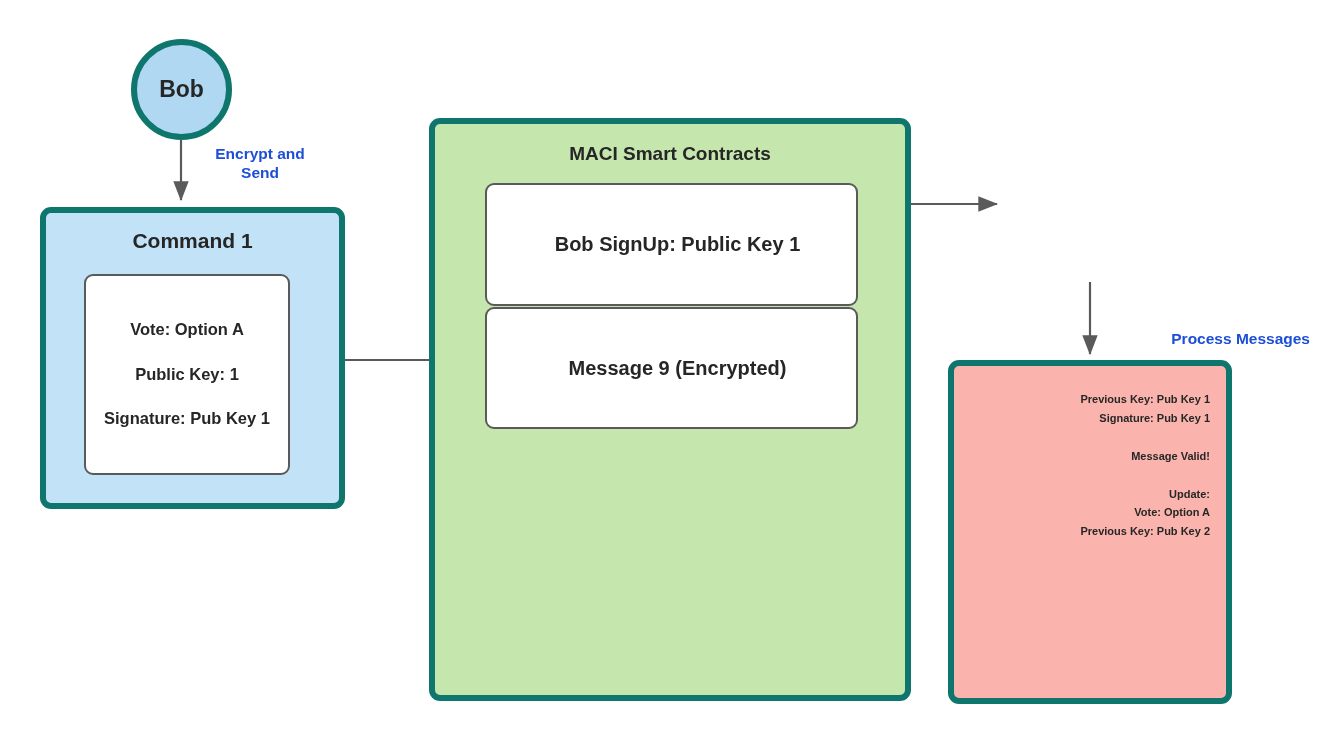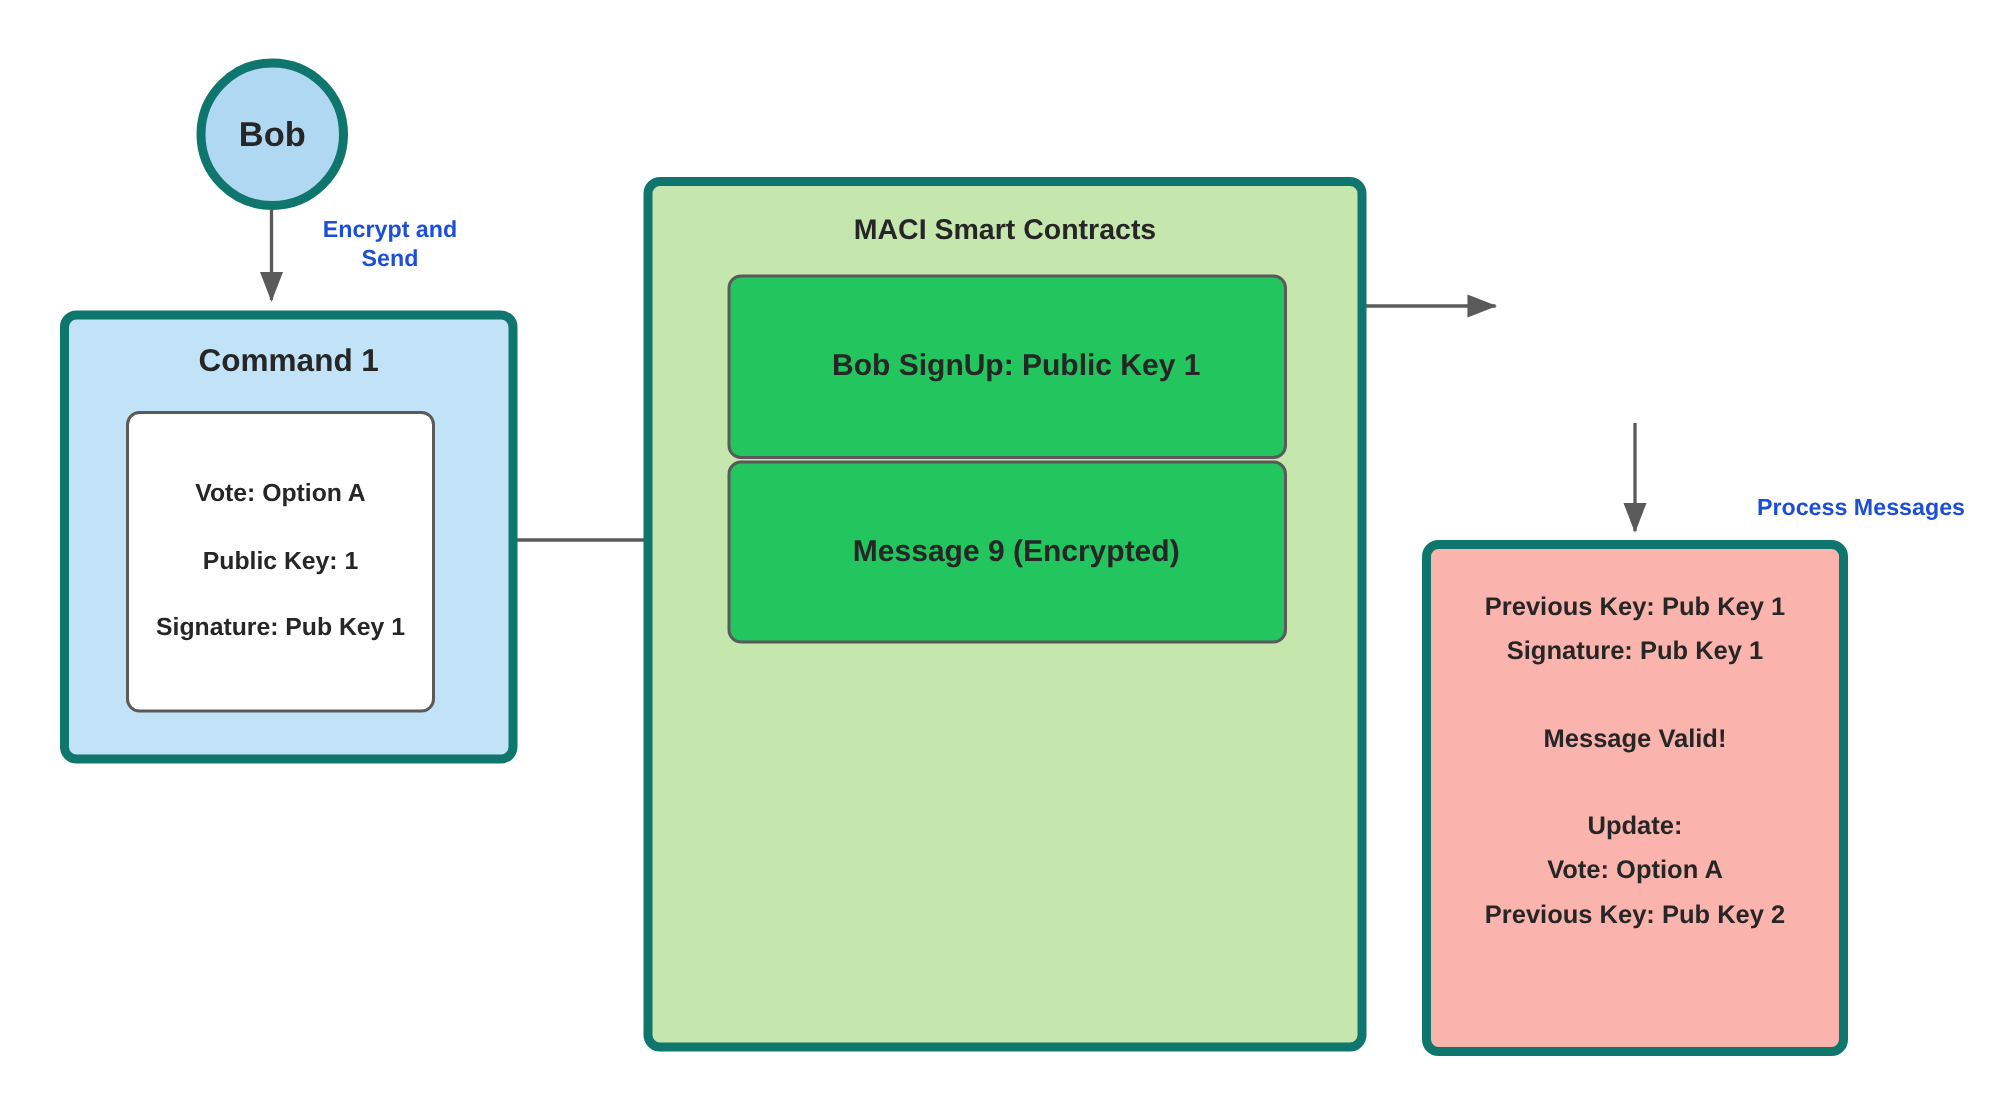--- a/index.html
+++ b/index.html
@@ -79,21 +79,21 @@
   }
   #maci-title {
     position: absolute;
     left: 0; top: 19px; width: 100%;
     text-align: center;
     font-size: 19px;
     font-weight: bold;
   }
   .orange-box {
     position: absolute;
-    background: #22c55e;
+    background: #ffffff;
     border: 2px solid #5a5a5a;
     border-radius: 9px;
     box-sizing: border-box;
     display: flex;
     align-items: center;
     justify-content: center;
     text-align: center;
     font-size: 20px;
     font-weight: bold;
     padding-left: 12px;
@@ -110,25 +110,25 @@
 
   
   #result-box {
     left: 948px; top: 360px; width: 284px; height: 344px;
     background: #fbb4ad;
     border-radius: 11px;
     display: block;
     padding: 24px 16px 0 16px;
   }
   #result-text {
-    font-size: 17px;
+    font-size: 11px;
     font-weight: bold;
     line-height: 1.72;
     white-space: pre-wrap;
-    text-align: center;
+    text-align: right;
   }
 
   
   .edge-label {
     position: absolute;
     font-size: 15.5px;
     font-weight: bold;
     color: #1d4ed8;
     text-align: center;
     line-height: 1.25;

